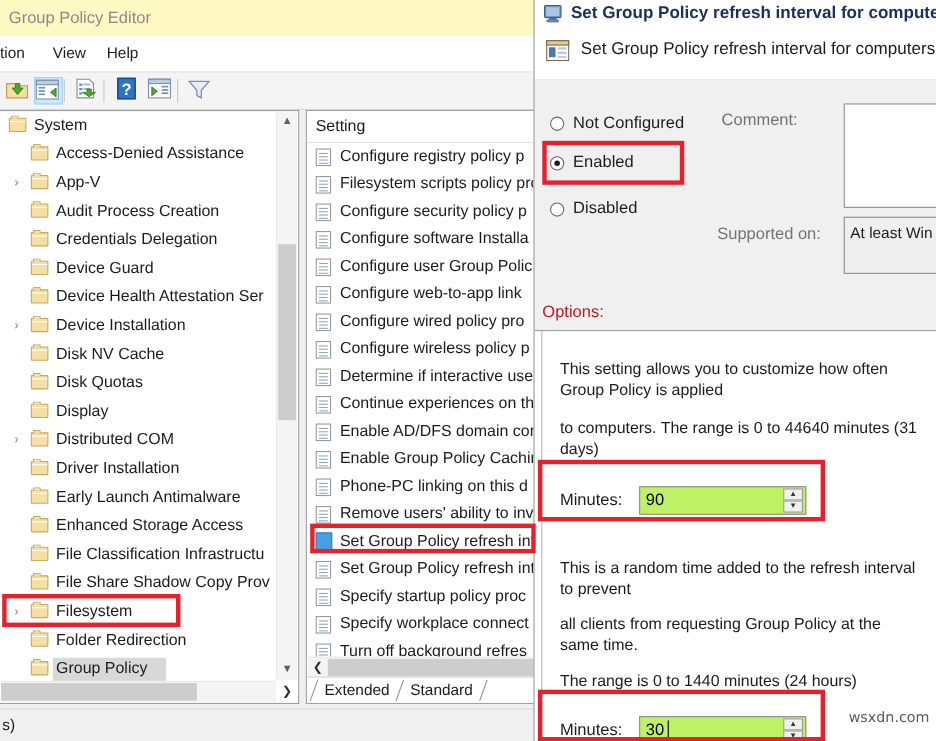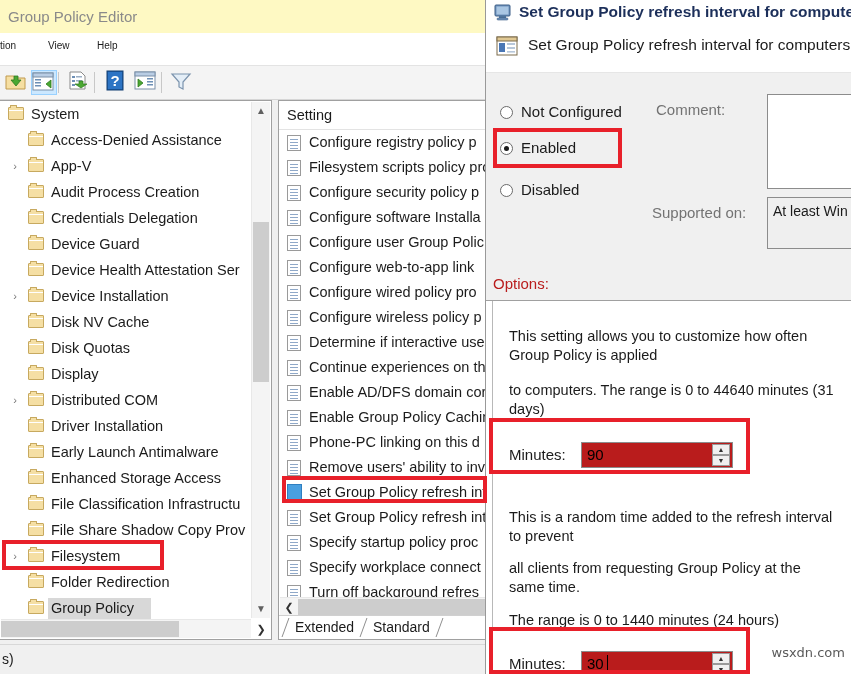--- a/index.html
+++ b/index.html
@@ -37,21 +37,21 @@
     white-space: nowrap;
   }
   .menubar {
     position: absolute; left: 0; top: 33px;
     width: 490px; height: 32px;
     background: #ffffff;
   }
   .menu-item {
     position: absolute;
     top: 7px;
-    font-size: 10px;
+    font-size: 14px;
     color: #1b1b1b;
     white-space: nowrap;
     cursor: default;
   }
   .toolbar {
     position: absolute; left: 0; top: 65px;
     width: 490px; height: 33px;
     background: #f4f4f4;
     border-top: 1px solid #e3e3e3;
     border-bottom: 1px solid #d6d6d6;
@@ -454,21 +454,21 @@
   .minutes-row {
     position: absolute;
     left: 16px;
     font-size: 15px;
     color: #1b1b1b;
   }
   .spin-wrap {
     position: absolute;
     left: 72px; top: -4px;
     width: 152px; height: 26px;
-    background: #b91c1c;
+    background: #bef264;
     border: 1px solid #8c8c8c;
     box-sizing: border-box;
   }
   .spin-val {
     position: absolute;
     left: 5px; top: 3px;
     font-size: 15px;
     color: #000000;
   }
   .caret {

